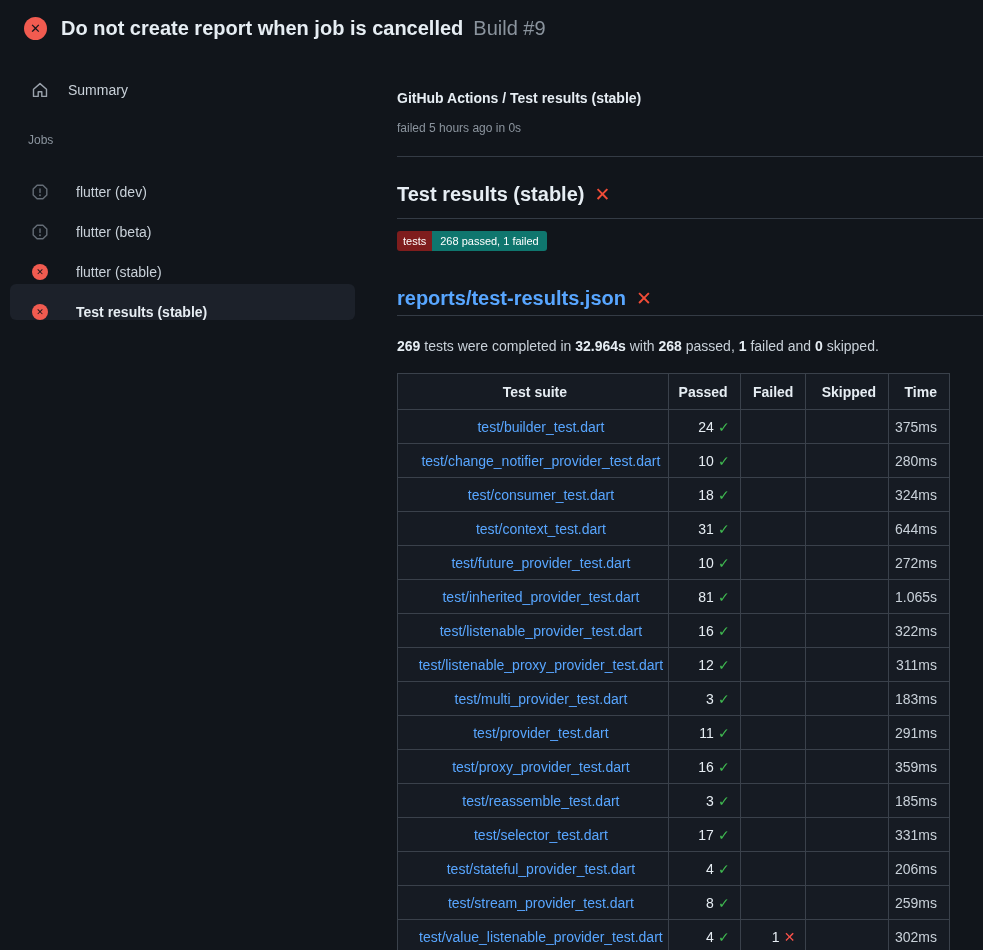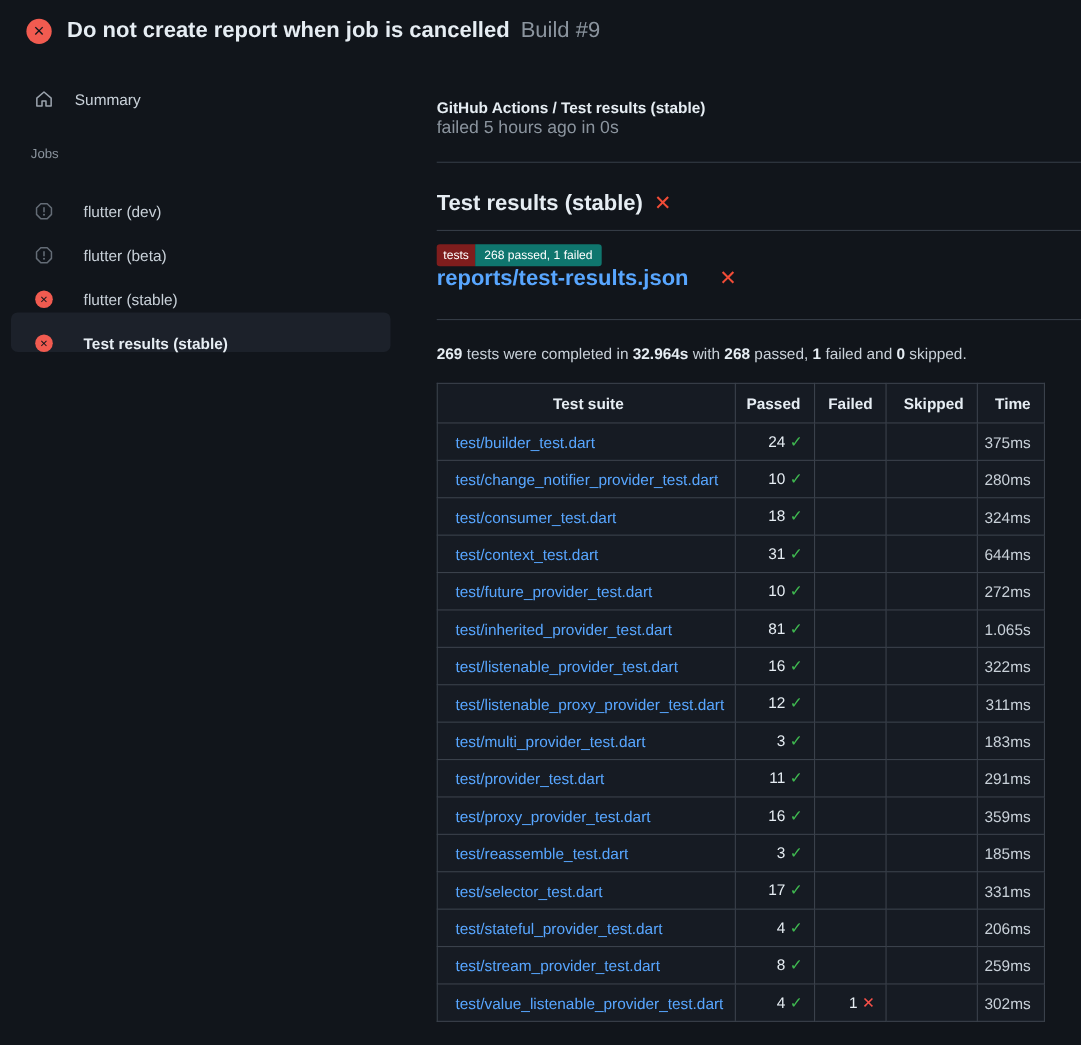--- a/index.html
+++ b/index.html
@@ -47,38 +47,38 @@
   .job-item {
     display: flex; align-items: flex-end; gap: 28px;
     height: 36px; margin: 0 10px 4px 10px; padding-left: 22px;
     border-radius: 6px; font-size: 14px; color: #c9d1d9; cursor: pointer;
   }
   .job-item.selected { background: #1c212a; color: #e6edf3; font-weight: 700; }
   .icon-16 { width: 16px; height: 16px; flex: 0 0 auto; display: inline-flex; }
 
   
   .breadcrumb { font-size: 14px; font-weight: 700; color: #e6edf3; }
-  .run-meta { font-size: 16px; color: #8b949e; margin-top: 2px; }
+  .run-meta { font-size: 12px; color: #8b949e; margin-top: 15px; }
   .divider { border: none; border-top: 1px solid #343b45; margin-top: 21px; }
 
   .section-heading {
     display: flex; align-items: center; gap: 10px;
     margin-top: 26px; padding-bottom: 12px;
     border-bottom: 1px solid #343b45;
     font-size: 20px; font-weight: 700; color: #e6edf3;
   }
   .heading-x { color: #f14c37; font-size: 19px; font-weight: 900; line-height: 1; }
 
   .badge { display: inline-flex; margin-top: 12px; font-size: 11px; color: #ffffff; cursor: pointer; }
   .badge-label { background: #7f1d1d; padding: 4px 6px; border-radius: 3px 0 0 3px; }
   .badge-value { background: #0f766e; padding: 4px 8px; border-radius: 0 3px 3px 0; }
 
   .report-heading {
-    display: flex; align-items: center; gap: 28px;
-    padding-bottom: 25px;
+    display: flex; align-items: center; gap: 10px;
+    margin-top: 36px; padding-bottom: 5px;
     border-bottom: 1px solid #343b45;
     font-size: 20px; font-weight: 700;
   }
   .report-link { color: #58a6ff; text-decoration: none; cursor: pointer; }
 
   .summary-line { margin-top: 22px; font-size: 14px; color: #c9d1d9; }
   .summary-line b { color: #e6edf3; font-weight: 700; }
 
   
   table.results {
@@ -88,21 +88,21 @@
     background: #161b23;
     font-size: 14px;
   }
   table.results th, table.results td { border: 1px solid #3a414b; }
   table.results th {
     height: 36px; color: #e6edf3; font-weight: 700;
     text-align: right; padding-right: 12px;
   }
   table.results th.col-suite { text-align: center; padding-left: 16px; }
   table.results td { height: 34px; }
-  td.cell-suite { padding-left: 16px; }
+  td.cell-suite { padding-left: 16px; text-align: center; }
   td.cell-suite a { color: #58a6ff; text-decoration: none; cursor: pointer; }
   td.cell-num { text-align: right; padding-right: 10px; color: #e6edf3; white-space: nowrap; }
   td.cell-time { text-align: right; padding-right: 12px; color: #c9d1d9; }
   .pass-check { color: #3fb950; font-weight: 900; margin-left: 4px; }
   .fail-x { color: #f85149; font-weight: 900; margin-left: 4px; }
 
   svg { display: block; }
 </style>
 </head>
 <body>

